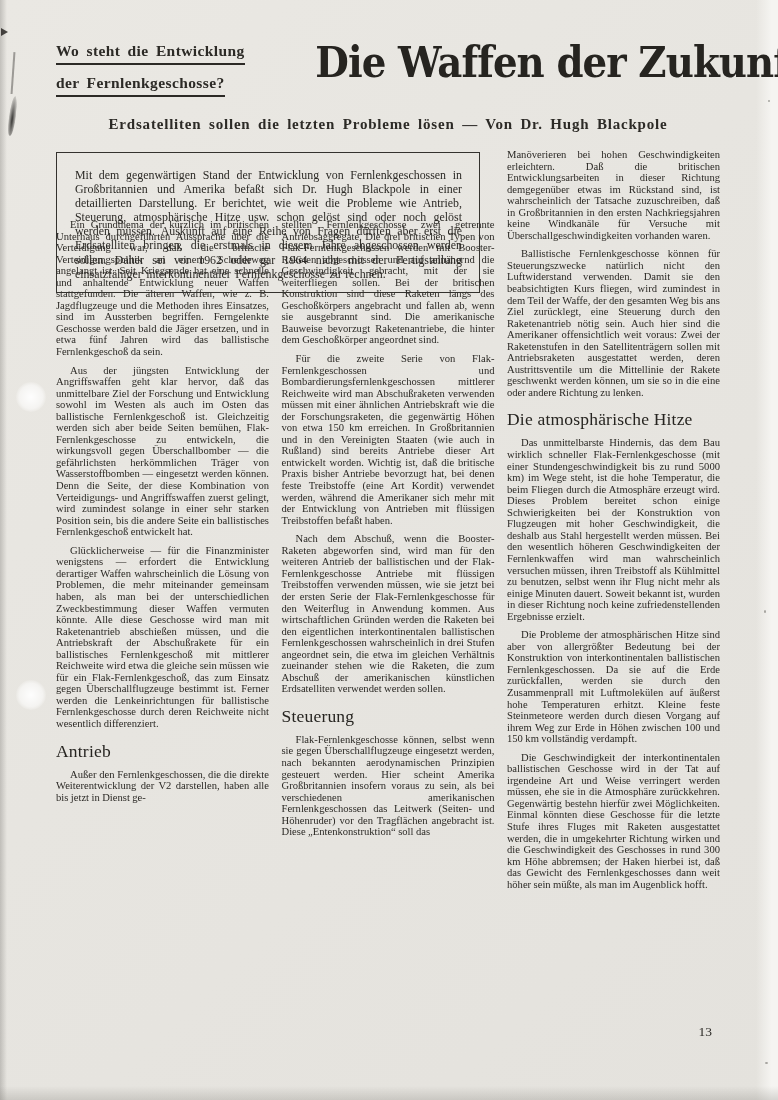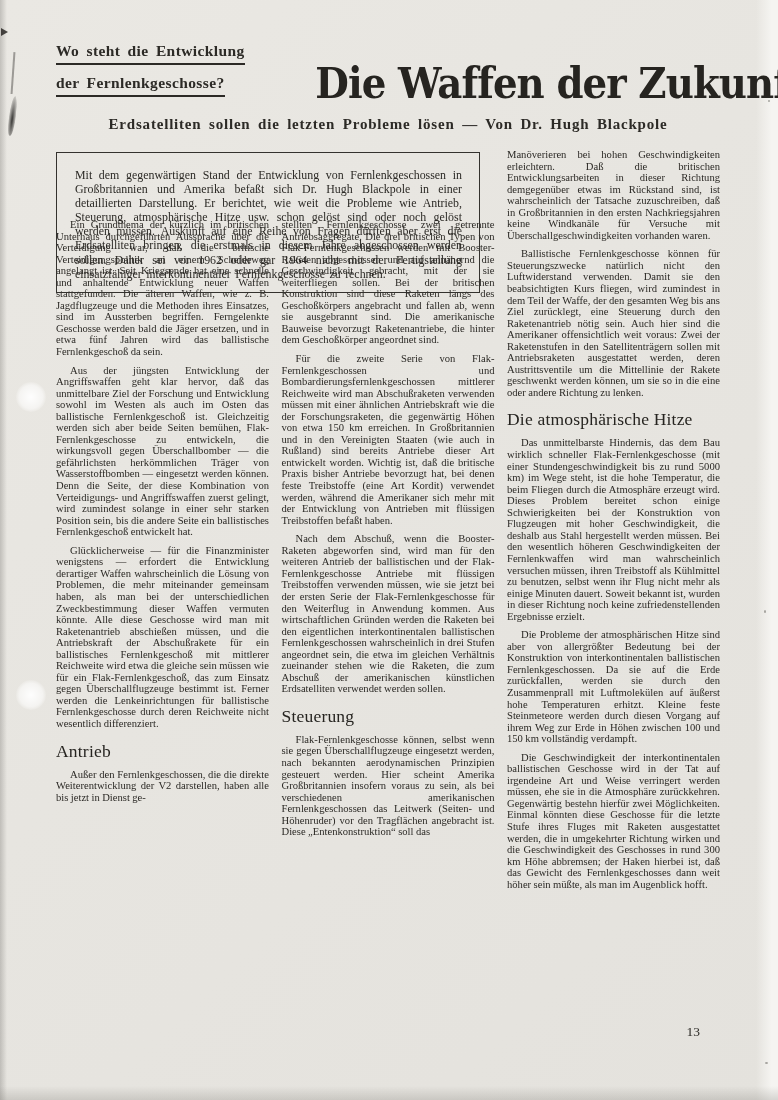--- a/index.html
+++ b/index.html
@@ -29,21 +29,21 @@
     border-left:7px solid rgba(30,28,25,.8);}
   .punch-hole{position:absolute;width:30px;height:30px;border-radius:50%;
     background:radial-gradient(circle,rgba(255,255,255,.95) 0%,rgba(255,255,255,.55) 55%,rgba(255,255,255,0) 75%);}
   .hole1{left:16px;top:382px;}
   .hole2{left:16px;top:680px;}
   .speck{position:absolute;border-radius:50%;background:rgba(90,88,82,.5);}
 
   .content{position:absolute;left:56px;top:40px;width:664px;}
 
   
-  .header-row{display:flex;align-items:flex-end;}
+  .header-row{display:flex;align-items:flex-start;}
   .kicker{width:232px;flex:none;padding-top:2px;}
   .kicker-line{display:inline-block;font-weight:bold;font-size:15.5px;
     letter-spacing:.4px;word-spacing:3px;
     border-bottom:2.5px solid #2c2a26;padding-bottom:3px;margin-bottom:9px;}
   .main-title-wrap{flex:1;text-align:center;padding-top:0;}
   .main-title{display:inline-block;font-family:"DejaVu Serif",serif;
     font-weight:bold;font-size:43px;line-height:1.05;letter-spacing:-1px;
     transform:scaleX(.9);transform-origin:center;white-space:nowrap;color:#262420;}
   .subtitle{text-align:center;font-size:15px;letter-spacing:.8px;word-spacing:3px;
     margin-top:10px;color:#2c2a26;font-weight:bold;}
@@ -60,21 +60,21 @@
   .col-1,.col-2{margin-top:73px;}
   .col-3{margin-top:3px;}
 
   .body-p{font-size:10.6px;line-height:11.55px;text-align:justify;
     margin:0 0 7px 0;text-indent:14px;
     hyphens:auto;-webkit-hyphens:auto;word-spacing:-.2px;color:#2b2925;}
   .body-p.no-indent{text-indent:0;}
   .col-heading{font-size:17.5px;font-weight:normal;margin:11px 0 7px 0;
     letter-spacing:.2px;color:#262420;}
 
-  .page-number{position:absolute;right:78px;top:1024px;font-size:13.5px;
+  .page-number{position:absolute;right:66px;top:1024px;font-size:13.5px;
     font-weight:normal;color:#2b2925;}
 </style>
 </head>
 <body>
 
 <div class="page">
 
   <div class="edge-left"></div>
   <div class="edge-right"></div>
   <div class="edge-bottom"></div>

